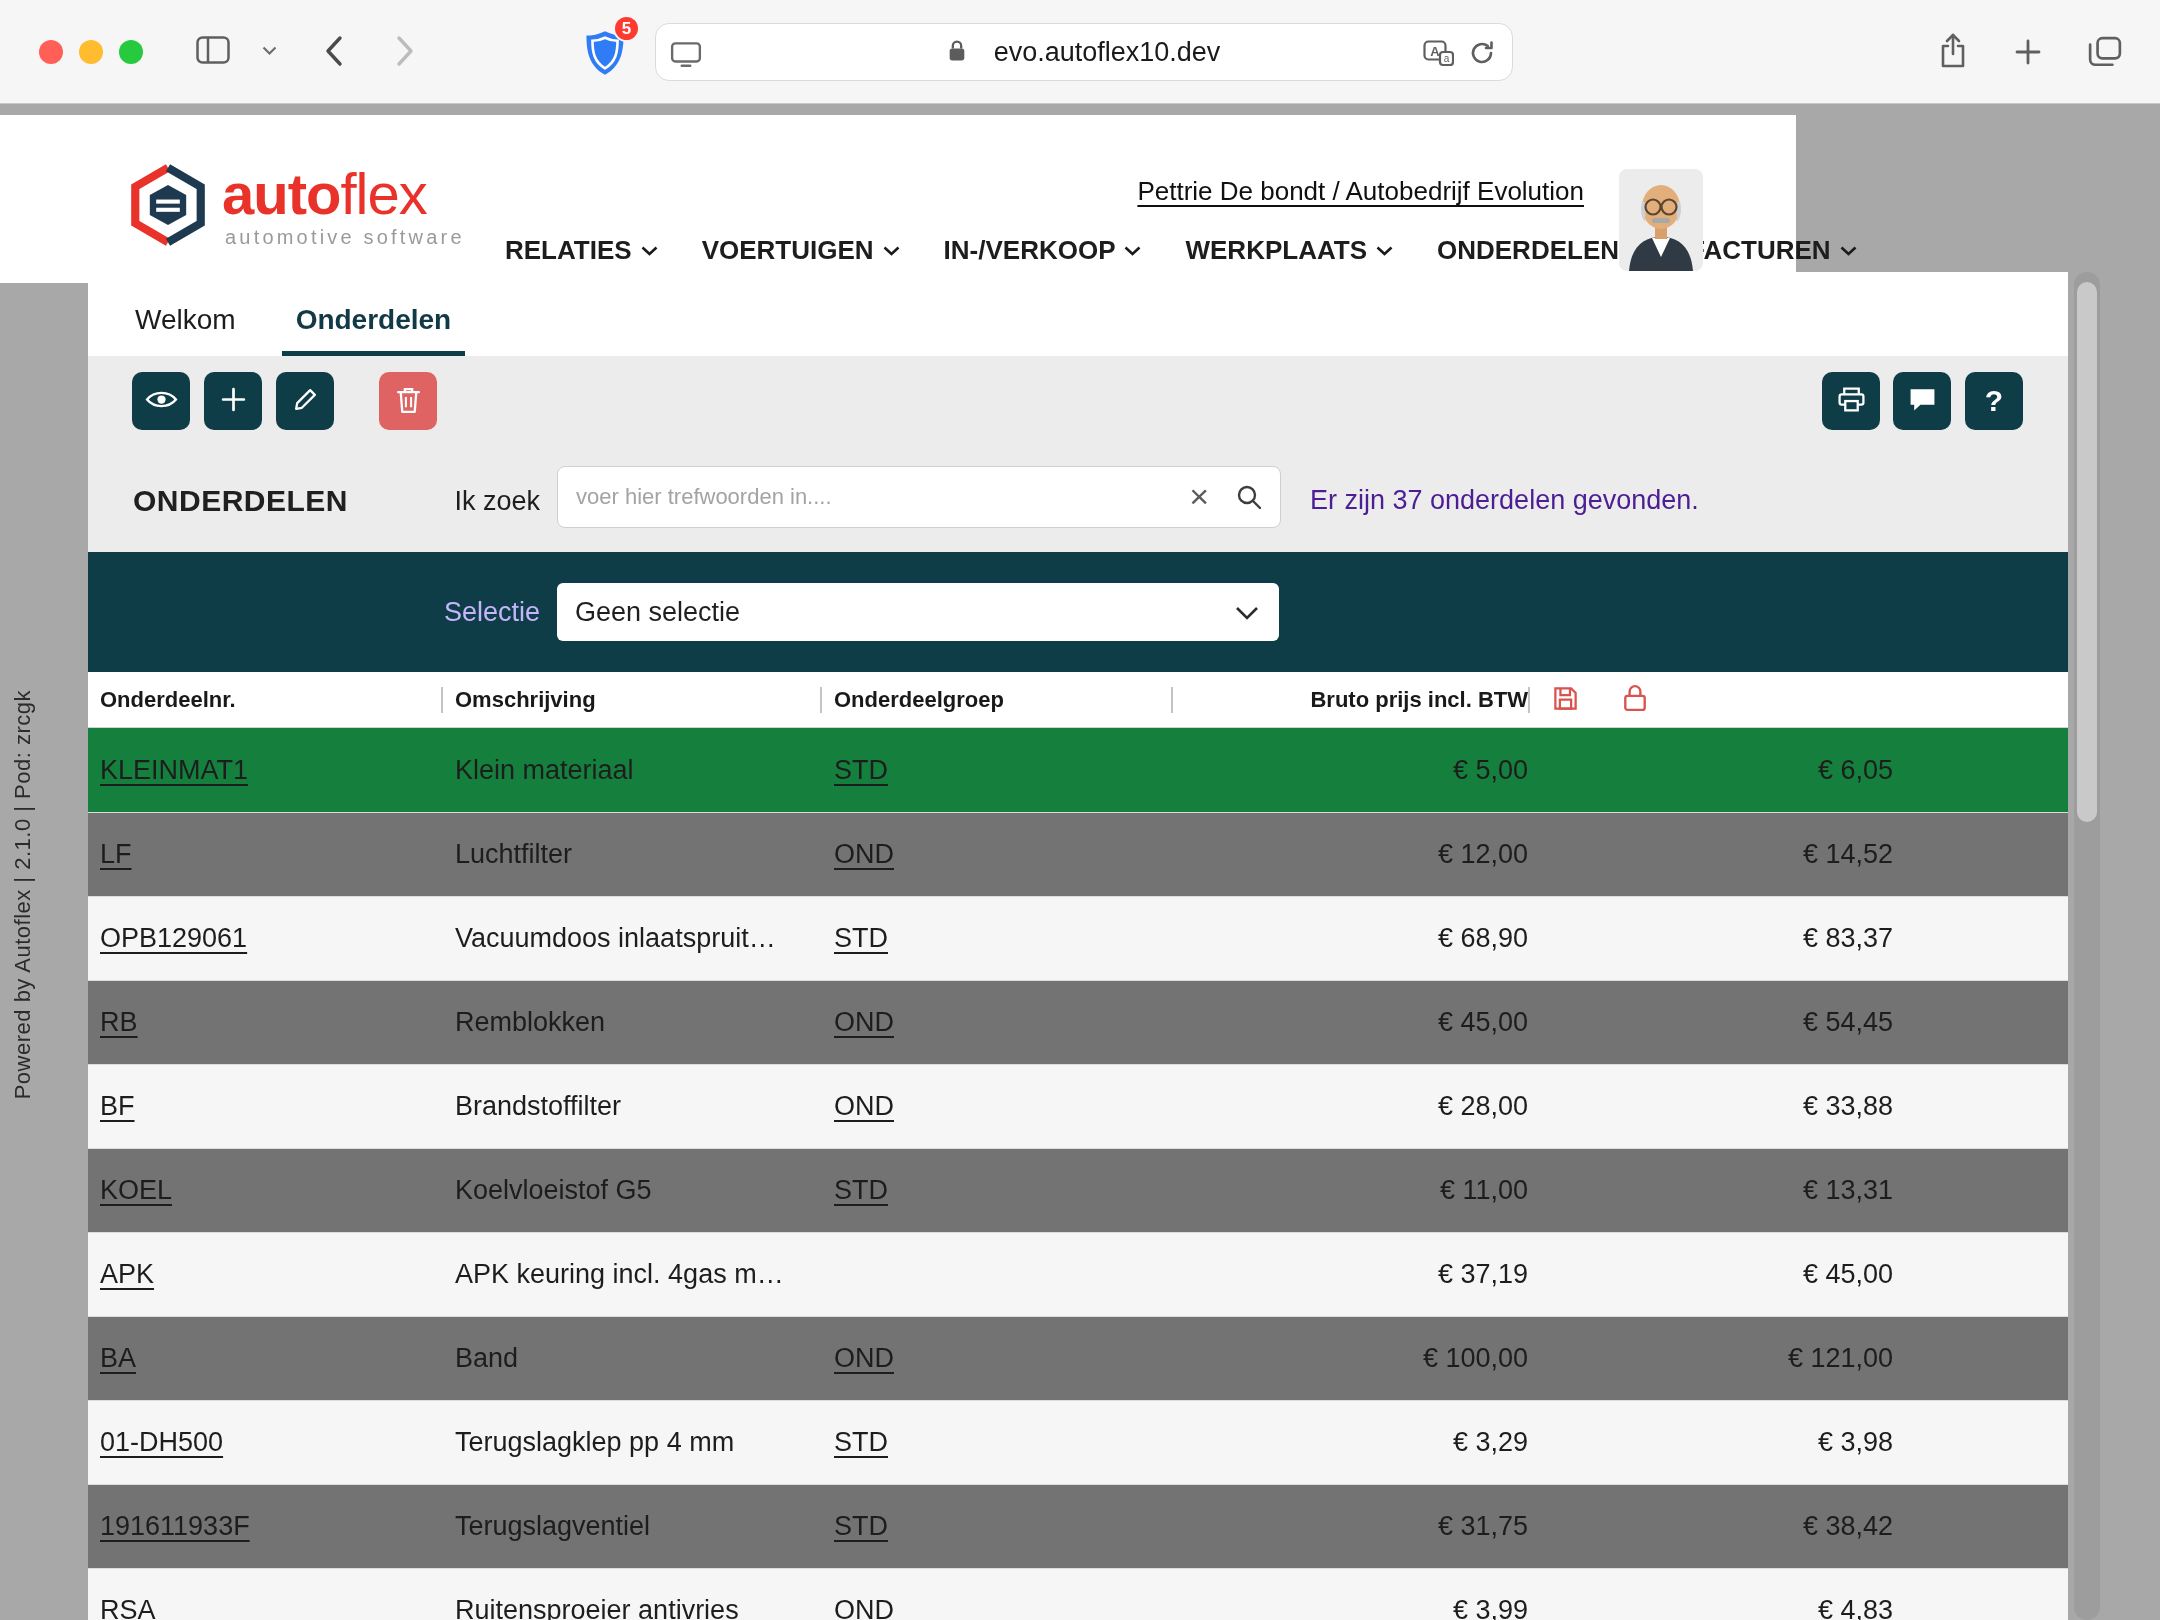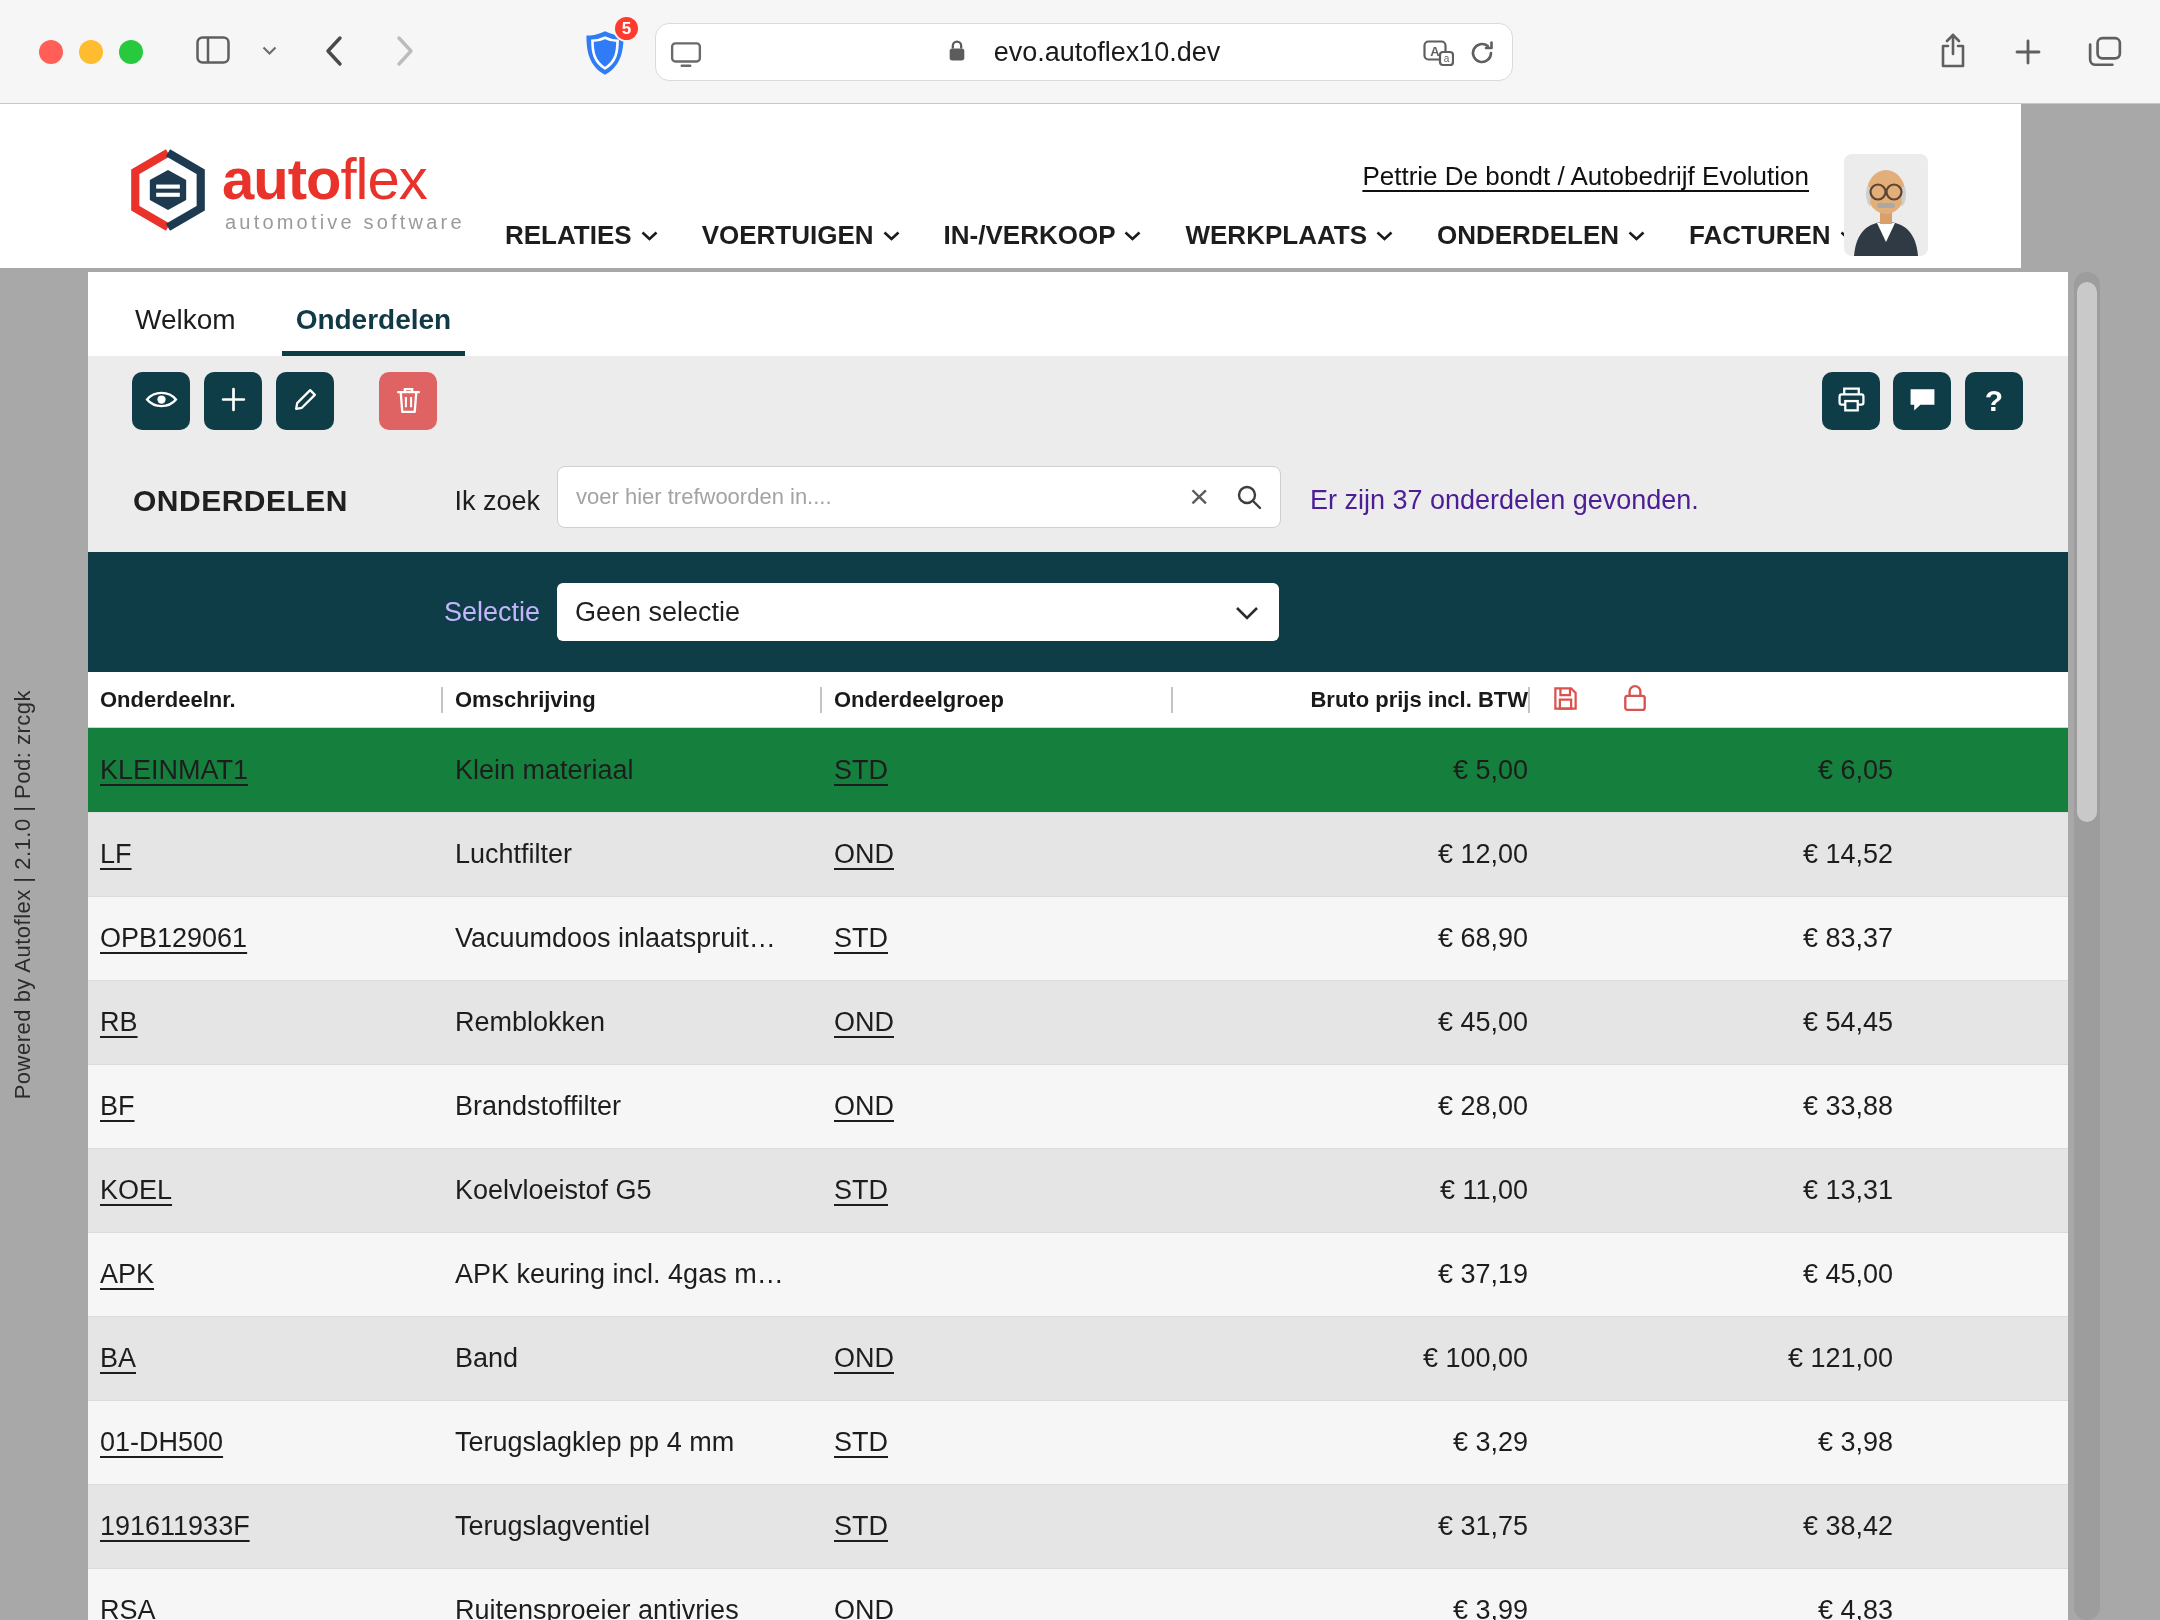--- a/index.html
+++ b/index.html
@@ -25,21 +25,21 @@
   .monitor   { left:14px;  top:16px; }
   .urlcenter { position:absolute; inset:0; display:flex; align-items:center; justify-content:center; gap:28px; }
   .urltext   { font-size:27px; color:#1a1a1a; }
   .translate { right:58px; top:16px; }
   .reload    { right:16px; top:15px; }
   .share    { left:1938px; top:32px; }
   .newtab   { left:2014px; top:38px; }
   .tabsicon { left:2088px; top:36px; }
 
   
-  .pageheader { position:absolute; top:100px; left:0; width:2021px; height:168px; background:#fff; z-index:4; }
+  .pageheader { position:absolute; top:115px; left:0; width:1796px; height:168px; background:#fff; z-index:4; }
   .logo { position:absolute; left:128px; top:46px; display:flex; align-items:center; }
   .logoicon { margin-right:14px; }
   .logoword { font-size:58px; letter-spacing:-1px; line-height:58px; }
   .lauto { font-weight:800; color:#e8322a; }
   .lflex { font-weight:500; color:#e8322a; }
   .lsub  { font-size:20px; color:#9a9a9a; letter-spacing:3.2px; margin-top:3px; padding-left:3px; }
   .mainnav { position:absolute; left:505px; top:120px; display:flex; gap:44px; }
   .nav-item { display:flex; align-items:center; gap:9px; font-size:26px; font-weight:700; color:#1d1d1d; cursor:pointer; }
   .userlink { position:absolute; right:212px; top:61px; font-size:26px; color:#101010; text-decoration:underline; text-underline-offset:5px; }
   .avatar { position:absolute; right:93px; top:54px; }
@@ -71,21 +71,21 @@
             display:flex; align-items:center; font-size:27px; color:#1f1f1f; padding-left:18px; cursor:pointer; }
   .selbox svg { position:absolute; right:20px; top:23px; }
 
   
   .thead, .trow { display:grid; grid-template-columns:355px 379px 351px 357px 365px 173px; align-items:center; }
   .thead { height:56px; background:#fff; border-bottom:1px solid #d2d2d2; }
   .hc { font-size:22px; font-weight:700; color:#191919; padding-left:12px; position:relative; height:56px; display:flex; align-items:center; }
   .hc.num { justify-content:flex-end; padding-right:2px; padding-left:0; }
   .hc:not(.noline)::after { content:""; position:absolute; right:0; top:15px; width:2px; height:26px; background:#c4c4c4; }
   .hc-icons { display:flex; align-items:center; gap:44px; padding-left:22px; height:56px; }
-  .trow { height:84px; border-top:1px solid #dcdcdc; background:#e5e5e5; }
+  .trow { height:84px; border-top:1px solid #dcdcdc; background:#737373; }
   .trow.alt { background:#f6f6f6; }
   .trow.selected { background:#15803d; }
   .tbody .trow:first-child { border-top:none; }
   .c { font-size:27px; color:#1d1d1d; padding-left:12px; }
   .c.num { text-align:right; padding-right:2px; padding-left:0; }
   .cell-link { color:#1d1d1d; text-decoration:underline; text-underline-offset:5px; cursor:pointer; }
 
   
   .vfooter { position:absolute; left:10px; top:690px; width:30px; writing-mode:vertical-rl; transform:rotate(180deg);
              font-size:22px; color:#2b2b2b; letter-spacing:0.5px; z-index:2; white-space:nowrap; }

